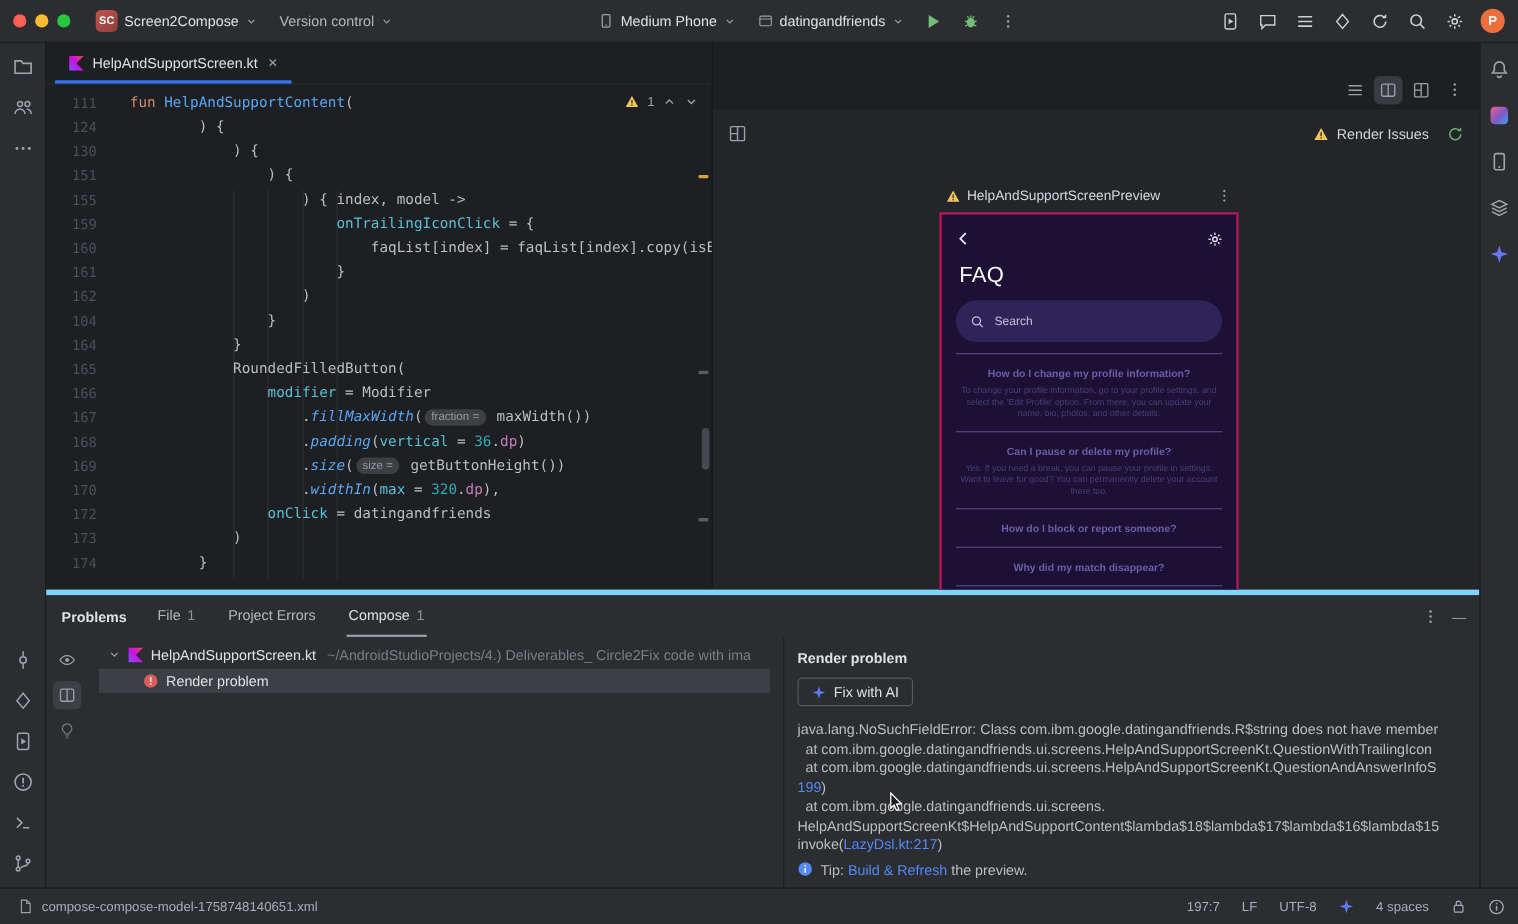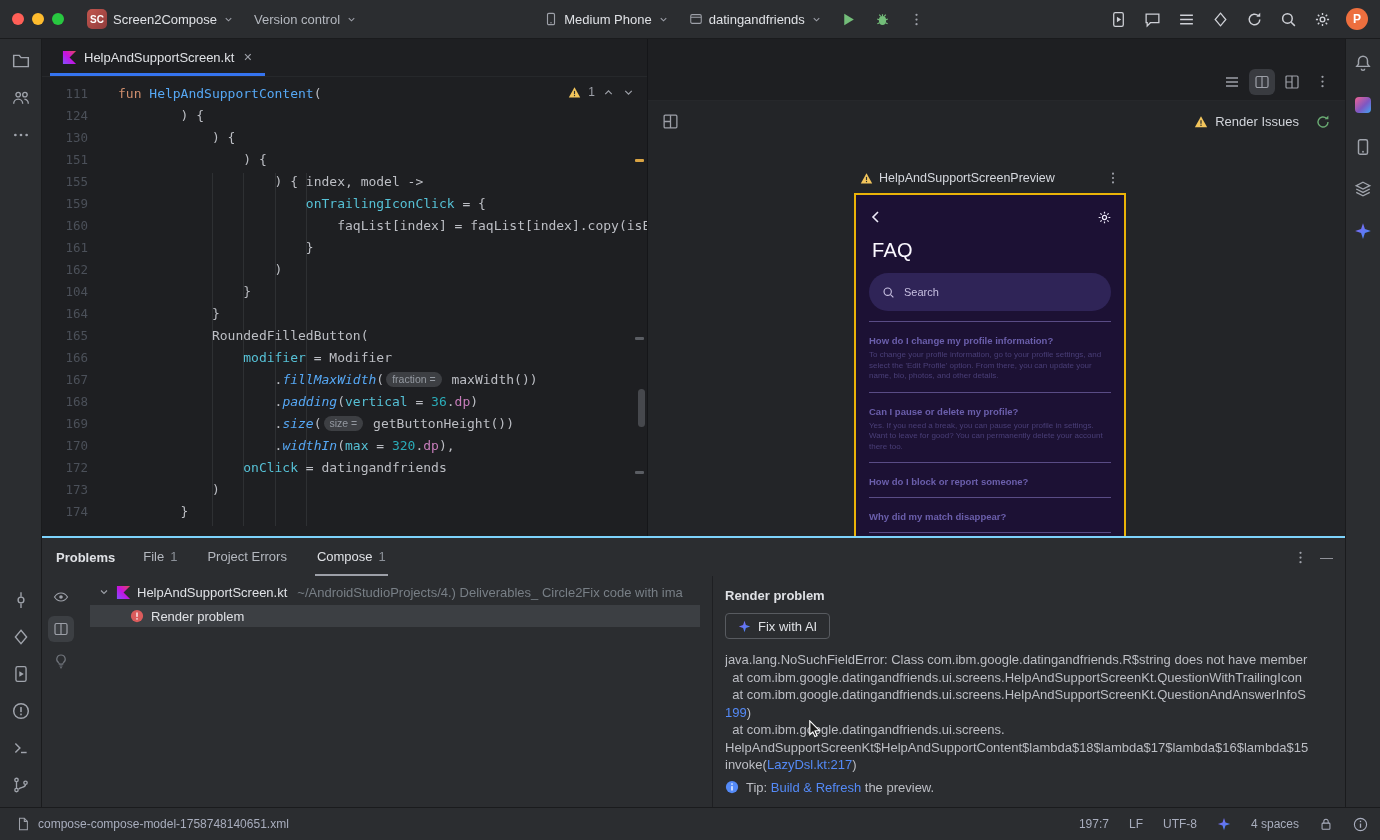--- a/index.html
+++ b/index.html
@@ -68,34 +68,34 @@
                   display:flex;align-items:center;justify-content:flex-end;gap:4px;padding-right:10px;}
   .ticon-sm{width:26px;height:26px;border-radius:6px;display:flex;align-items:center;justify-content:center;color:#9DA0A8;}
   .ticon-sm.active{background:#393B40;}
   .preview-body{flex:1;position:relative;overflow:hidden;}
   .pv-toolbar{position:absolute;top:12px;left:14px;right:14px;display:flex;align-items:center;gap:16px;color:#9DA0A8;}
   .pv-issues{display:flex;align-items:center;gap:7px;color:#D1D4DA;font-size:13px;}
   .pv-titlerow{position:absolute;top:70px;left:206px;width:272px;display:flex;align-items:center;
                gap:6px;padding:0 6px;box-sizing:border-box;color:#D5D8DE;font-size:12.5px;}
   .pv-titlerow .lbl{flex:1;white-space:nowrap;overflow:hidden;}
   .phone{position:absolute;left:206px;top:92px;width:272px;height:362px;box-sizing:border-box;
-         background:#1C1134;border:2px solid #eab308;overflow:hidden;}
+         background:#1C1134;border:2px solid #be185d;overflow:hidden;text-align:center;}
   .ph-top{position:absolute;top:12px;left:12px;right:12px;height:20px;display:flex;
           justify-content:space-between;align-items:center;color:#EDEAF8;}
   .ph-title{position:absolute;top:44px;left:16px;font-size:20px;color:#FBF9FF;letter-spacing:.3px;}
   .ph-search{position:absolute;top:78px;left:13px;right:13px;height:38px;border-radius:19px;background:#2F2457;
              display:flex;align-items:center;gap:9px;padding:0 13px;color:#C6BFE0;font-size:11px;}
   .ph-list{position:absolute;top:124px;left:13px;right:13px;}
   .pq{font-size:9.5px;font-weight:600;color:#6B5FAC;margin:13px 0 4px;}
   .pa{font-size:8px;line-height:10.5px;color:#4A3F78;}
   .pdiv{height:1px;background:rgba(130,117,188,.6);margin-top:10px;}
   .pdiv:first-child{margin-top:2px;}
 
   
-  .bottom-panel{flex:1;background:#2B2D30;border-top:2px solid #7dd3fc;display:flex;flex-direction:column;min-height:0;}
+  .bottom-panel{flex:1;background:#2B2D30;border-top:5px solid #7dd3fc;display:flex;flex-direction:column;min-height:0;}
   .bp-header{height:38px;flex:0 0 38px;display:flex;align-items:stretch;padding:0 12px 0 14px;gap:26px;}
   .bp-title{font-weight:700;font-size:13px;color:#DFE1E5;display:flex;align-items:center;}
   .bp-tabs{display:flex;gap:26px;align-items:stretch;}
   .bt-tab{display:inline-flex;gap:6px;align-items:center;font-size:13px;color:#B4B8BF;
           border-bottom:2px solid transparent;padding:8px 2px;}
   .bt-tab.active{color:#DFE1E5;border-bottom-color:#9DA0A8;}
   .bt-count{color:#8C9199;}
   .bp-hicons{margin-left:auto;display:flex;align-items:center;gap:12px;color:#9DA0A8;}
   .bp-body{flex:1;display:flex;min-height:0;}
   .bp-tools{width:38px;flex:0 0 38px;display:flex;flex-direction:column;align-items:center;padding-top:8px;gap:6px;}

